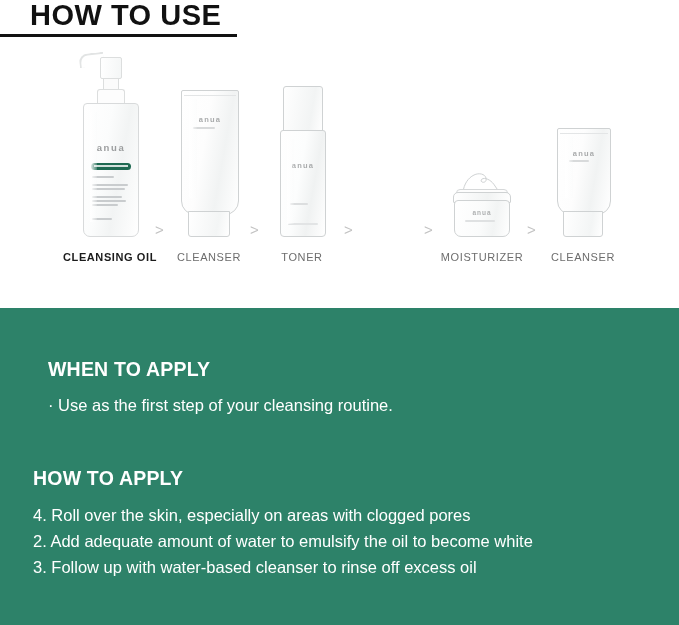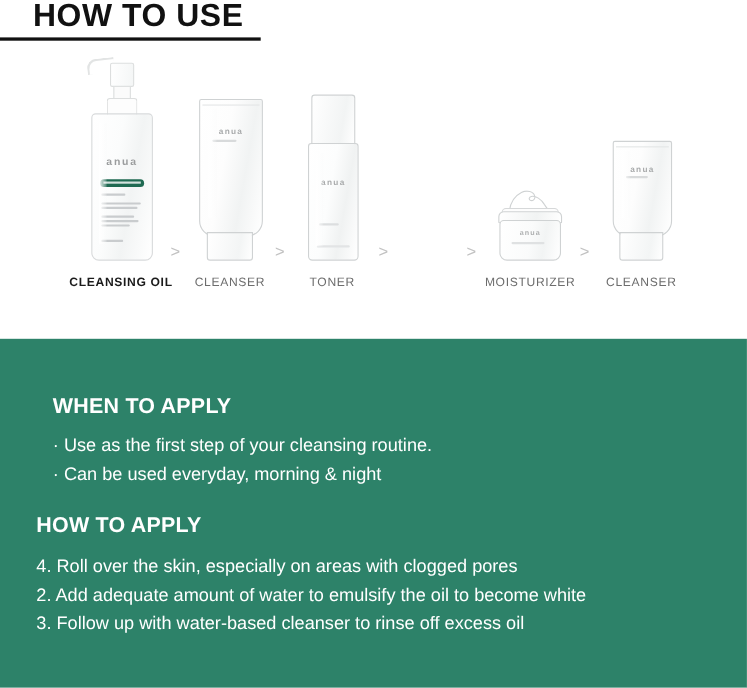--- a/index.html
+++ b/index.html
@@ -408,21 +408,20 @@
 
   </div>
 </div>
 
 <div id="green-section">
 
   <div id="when-block">
     <div class="blk-title">WHEN TO APPLY</div>
     <div class="blk-list">
       <div class="blk-line">· Use as the first step of your cleansing routine.</div>
-      <div class="blk-line">· Can be used everyday, morning &amp; night</div>
     </div>
   </div>
 
   <div id="how-block">
     <div class="blk-title">HOW TO APPLY</div>
     <div class="blk-list">
       <div class="blk-line">4. Roll over the skin, especially on areas with clogged pores</div>
       <div class="blk-line">2. Add adequate amount of water to emulsify the oil to become white</div>
       <div class="blk-line">3. Follow up with water-based cleanser to rinse off excess oil</div>
     </div>

